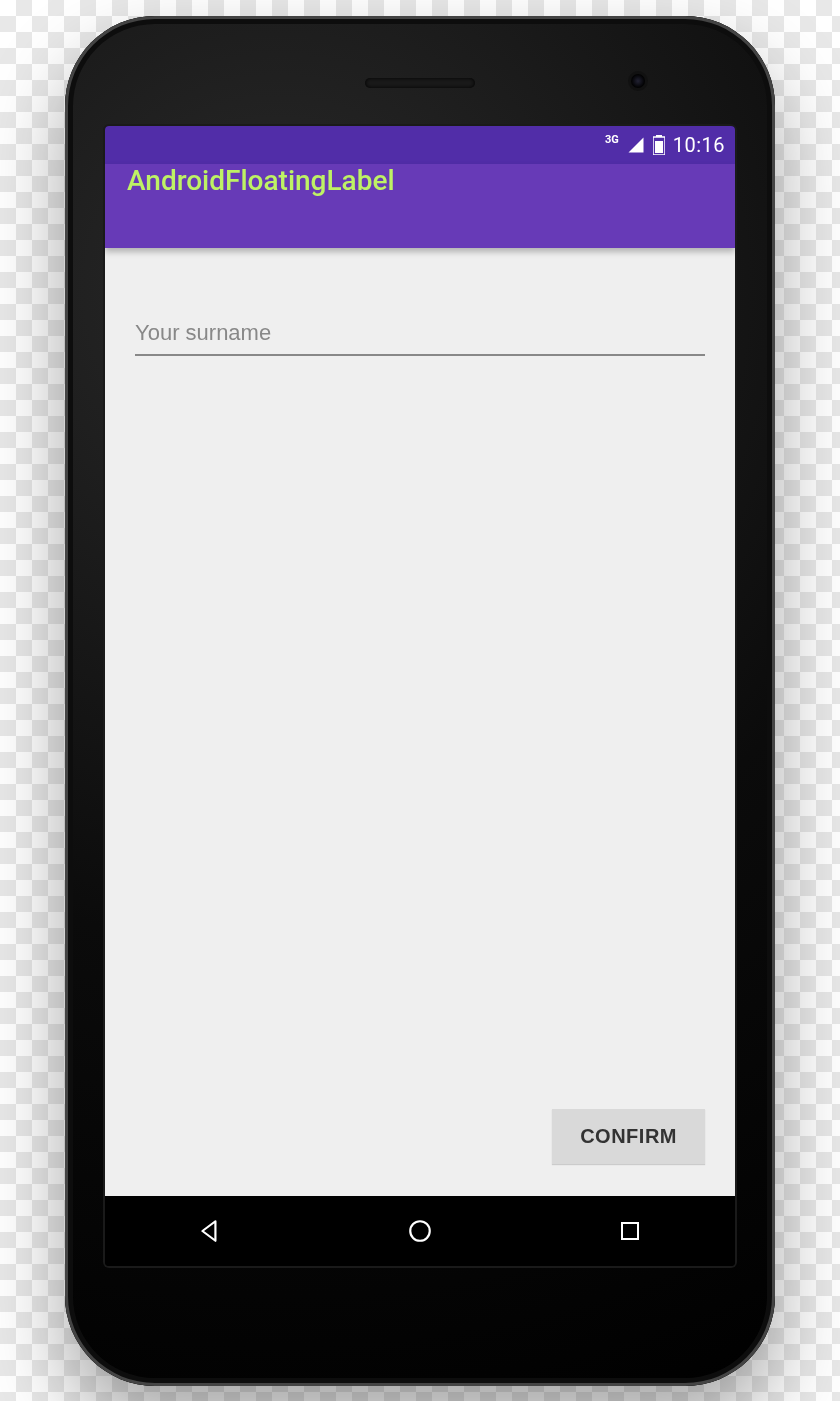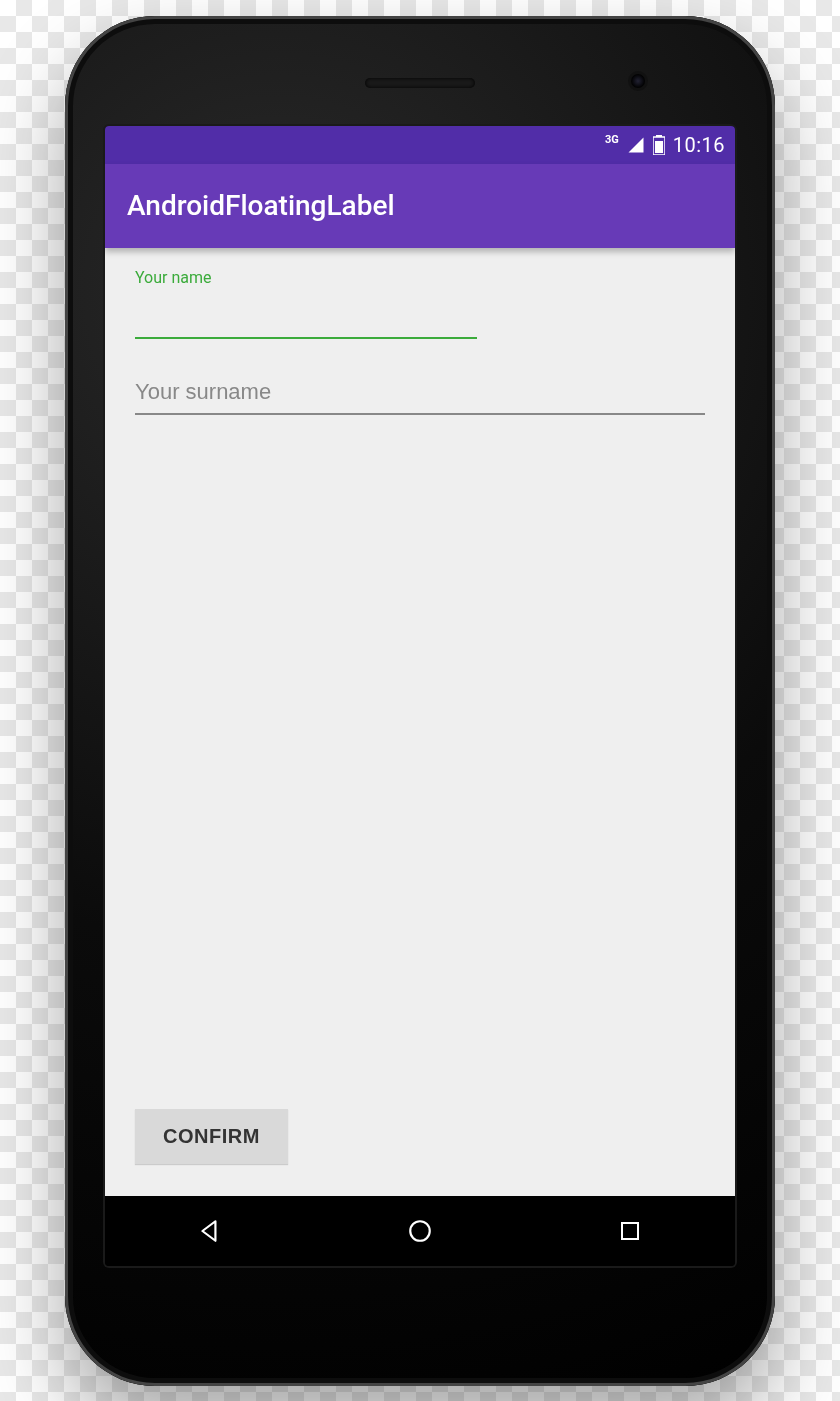--- a/index.html
+++ b/index.html
@@ -68,23 +68,22 @@
     gap: 8px;
   }
   .statusbar .net-label { font-size: 11px; line-height: 11px; font-weight: 700; padding-bottom: 10px; }
   .statusbar svg { display: block; }
   .statusbar .clock { font-size: 20px; letter-spacing: .5px; }
 
   
   .appbar {
     height: 84px;
     background: #673ab7;
-    color: #ffffff;
-    display: flex;
-    align-items: center;
+    color: #bef264;
+    display: flex;
     padding: 0 22px;
     font-size: 28px;
     font-weight: 500;
     box-shadow: 0 4px 6px rgba(0,0,0,.25);
     position: relative;
     z-index: 2;
   }
 
   
   .content {
@@ -105,29 +104,30 @@
   }
   .underline-input {
     width: 100%;
     border: none;
     border-bottom: 2px solid #888;
     background: transparent;
     font-size: 22px;
     color: #4c1d95;
     padding: 6px 0 8px 0;
     outline: none;
+    margin-top: 46px;
   }
   .underline-input::placeholder { color: #888; }
   .field.focused .underline-input { border-bottom: 2px solid #3bab3b; }
 
   .spacer { flex: 1; }
 
   .confirm-wrap {
     display: flex;
-    justify-content: flex-start;
+    justify-content: flex-end;
     padding: 24px 0 32px 0;
   }
   .confirm-btn {
     background: #d9d9d9;
     border: none;
     color: #333;
     font-size: 20px;
     font-weight: 600;
     letter-spacing: .5px;
     padding: 16px 28px;
@@ -175,24 +175,20 @@
       </span>
       <span class="clock">10:16</span>
     </div>
 
     <div class="appbar">
       <span>AndroidFloatingLabel</span>
     </div>
 
     <div class="content">
 
-      <div class="field focused">
-        <label class="float-label">Your name</label>
-        <input class="underline-input" type="text" value="" style="">
-      </div>
 
       <div class="field wide">
         <input class="underline-input" type="text" placeholder="Your surname" style="">
       </div>
 
 
       <div class="spacer"></div>
 
       <div class="confirm-wrap">
         <button class="confirm-btn">CONFIRM</button>

